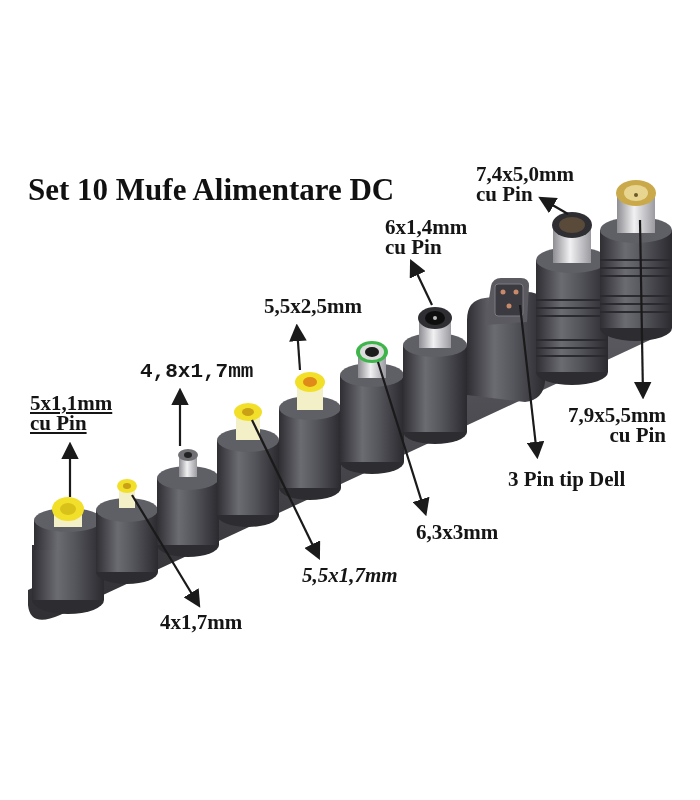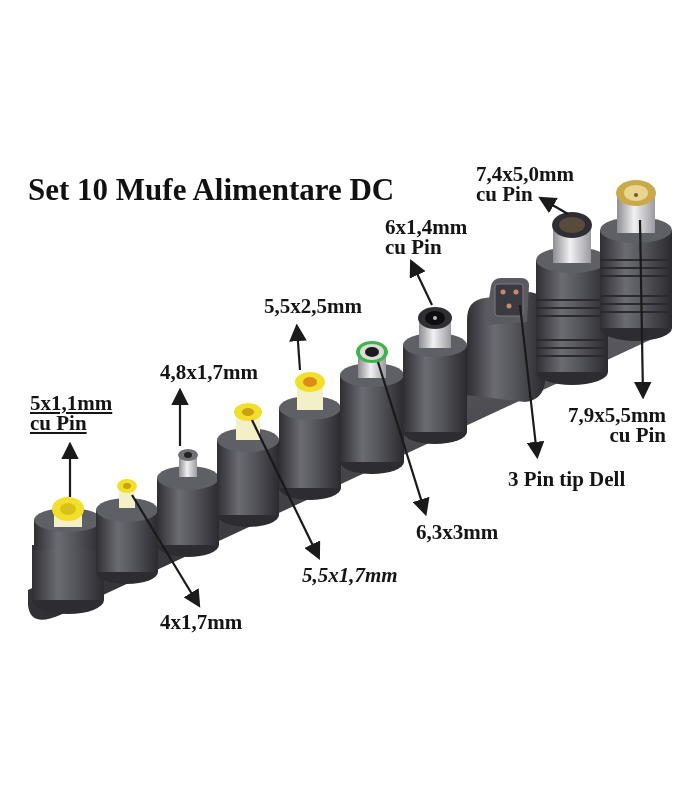--- a/index.html
+++ b/index.html
@@ -175,21 +175,21 @@
 
   <div class="title">Set 10 Mufe Alimentare DC</div>
 
   <div class="lbl" style="left:30px; top:393px;text-decoration:underline;">
     <span>5x1,1mm</span>
     <span>cu Pin</span>
   </div>
   <div class="lbl" style="left:160px; top:612px;">
     <span>4x1,7mm</span>
   </div>
-  <div class="lbl" style="left:160px; top:362px;">
+  <div class="lbl" style="left:140px; top:362px;font-family:Liberation Mono, monospace;">
     <span>4,8x1,7mm</span>
   </div>
   <div class="lbl" style="left:302px; top:565px;font-style:italic;">
     <span>5,5x1,7mm</span>
   </div>
   <div class="lbl" style="left:264px; top:296px;text-align:right;">
     <span>5,5x2,5mm</span>
   </div>
   <div class="lbl" style="left:416px; top:522px;">
     <span>6,3x3mm</span>

